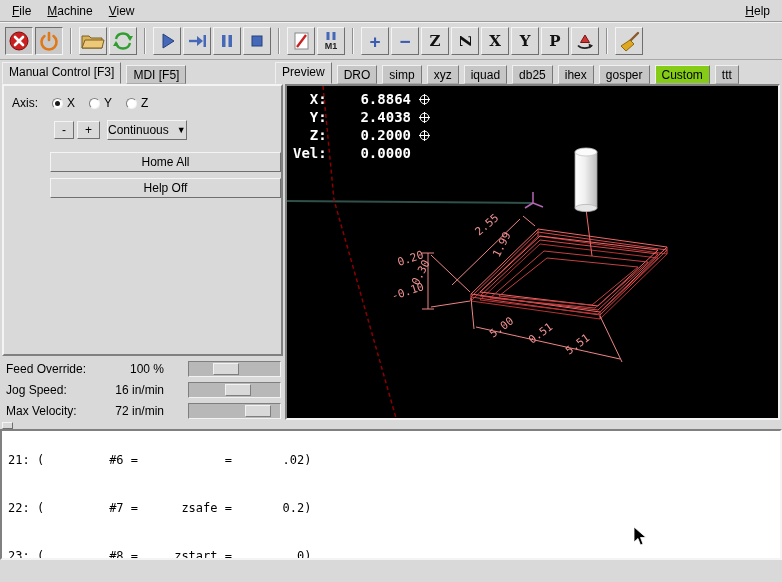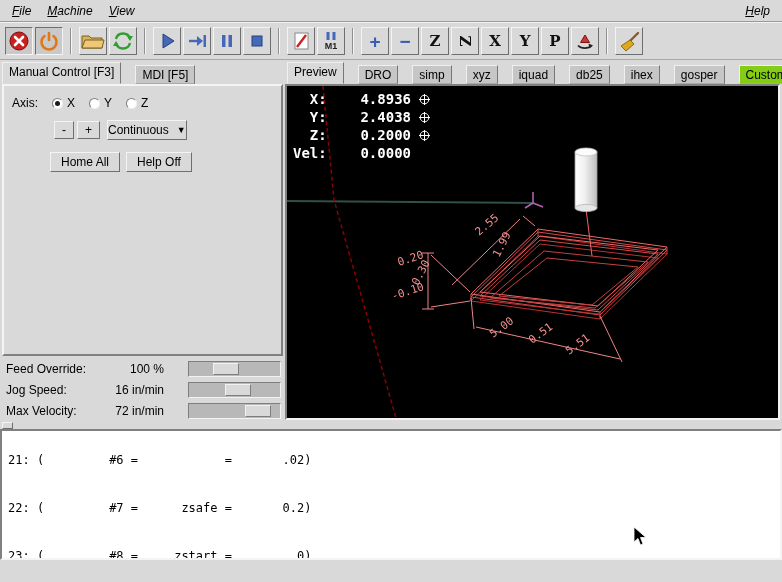--- a/index.html
+++ b/index.html
@@ -5,43 +5,43 @@
   * { margin:0; padding:0; box-sizing:border-box; }
   html,body { background:#808080; }
   body { font-family:"Liberation Sans", sans-serif; }
   .window { position:relative; width:782px; height:582px; background:#d9d9d9; color:#000;
             font-size:12px; overflow:hidden; }
 
   
   .menubar { position:absolute; top:0; left:0; right:0; height:22px; display:flex;
              align-items:center; padding:0 4px; background:#d9d9d9;
              border-bottom:1px solid #9a9a9a; }
-  .menu-item { display:inline-block; padding:3px 8px;font-style:italic; }
+  .menu-item { display:inline-block; padding:3px 8px; }
   .menu-item::first-letter { text-decoration:underline; }
   .menu-help { margin-left:auto; }
 
   
   .toolbar { position:absolute; top:22px; left:0; right:0; height:38px; display:flex;
              align-items:center; padding:0 4px; background:#d9d9d9;
              border-top:1px solid #f2f2f2; border-bottom:1px solid #a8a8a8; }
   .tbtn { width:28px; height:28px; margin:8px 1px; background:#d9d9d9; border:1px solid;
           border-color:#f4f4f4 #6f6f6f #6f6f6f #f4f4f4; display:flex; align-items:center;
           justify-content:center; padding:0; }
   .tbtn.pressed { border-color:#6f6f6f #f4f4f4 #f4f4f4 #6f6f6f; background:#c9c9c9; }
   .tsep { width:2px; height:26px; margin:0 6px; border-left:1px solid #8f8f8f;
           border-right:1px solid #f4f4f4; }
   .letter { font-family:"DejaVu Serif", serif; font-weight:bold; font-size:15px; color:#111; }
   .letter.rot90 { display:inline-block; transform:rotate(90deg); }
   .zoomglyph { font-weight:bold; font-size:19px; color:#3c5cb0; line-height:1; }
 
   
   .tabrow { position:absolute; top:62px; height:22px; display:flex; align-items:flex-end; }
   .tabrow-left { left:2px; }
-  .tabrow-right { left:287px;justify-content:flex-end; }
-  .tab { height:19px; padding:2px 6px 0; margin-right:14px; background:#c6c6c6;
+  .tabrow-right { left:275px;justify-content:flex-end; }
+  .tab { height:19px; padding:2px 6px 0; margin-right:5px; background:#c6c6c6;
          border:1px solid; border-color:#f0f0f0 #777 #aaa #f0f0f0; white-space:nowrap; }
   .tab.active { height:22px; background:#d9d9d9; border-bottom-color:#d9d9d9; }
   .tab.custom-tab { background:#84cc16; }
 
   
   .manual-frame { position:absolute; top:84px; left:2px; width:281px; height:272px;
                   background:#d9d9d9; border:2px solid;
                   border-color:#f4f4f4 #808080 #808080 #f4f4f4; }
   .axis-row { display:flex; align-items:center; margin:10px 0 0 8px; gap:14px; }
   .radio-wrap { display:flex; align-items:center; gap:4px; }
@@ -49,21 +49,21 @@
            border-color:#7f7f7f #f2f2f2 #f2f2f2 #7f7f7f; position:relative; display:inline-block; }
   .radio.checked::after { content:""; position:absolute; left:2px; top:2px; width:5px; height:5px;
            border-radius:50%; background:#1a1a1a; }
   .jog-row { display:flex; align-items:center; margin:10px 0 0 50px; gap:3px; }
   .btn { background:#d9d9d9; border:1px solid; border-color:#f4f4f4 #6f6f6f #6f6f6f #f4f4f4;
          padding:2px 10px; font-size:12px; font-family:"Liberation Sans",sans-serif; }
   .btn.small { padding:1px 7px; }
   .dropdown { display:flex; align-items:center; gap:8px; background:#d9d9d9; border:1px solid;
               border-color:#f4f4f4 #6f6f6f #6f6f6f #f4f4f4; padding:2px 0; margin-left:4px; }
   .dd-arrow { font-size:9px; }
-  .home-row { display:flex; margin:12px 0 8px 46px; gap:6px; }
+  .home-row { display:flex; margin:12px 0 8px 46px; gap:6px;flex-direction:column; }
 
   
   .sliders { position:absolute; top:358px; left:0; width:285px; }
   .srow { display:flex; align-items:center; height:21px; padding-left:6px; }
   .slabel { width:90px; }
   .svalue { flex:1; text-align:right; padding-right:24px; }
   .scale { width:93px; height:16px; margin-right:4px; background:#b8b8b8; border:1px solid;
            border-color:#7f7f7f #f2f2f2 #f2f2f2 #7f7f7f; position:relative; }
   .thumb { position:absolute; top:1px; width:26px; height:12px; background:#d9d9d9;
            border:1px solid; border-color:#f2f2f2 #7f7f7f #7f7f7f #f2f2f2; }
@@ -340,21 +340,21 @@
         <text transform="translate(131,200) rotate(-63)">0.30</text>
         <text transform="translate(106,214) rotate(-18)">-0.10</text>
         <text transform="translate(206,252) rotate(-36)">5.00</text>
         <text transform="translate(245,258) rotate(-36)">0.51</text>
         <text transform="translate(282,269) rotate(-36)">5.51</text>
       </g>
     </svg>
 
     <div class="dro">
       <div class="dro-row">
-        <span>  X:</span><span>    4.8936</span>
+        <span>  X:</span><span>    6.8864</span>
         <svg class="homed" width="11" height="11">
             <circle cx="5.5" cy="5.5" r="4.3" fill="none" stroke="#fff"></circle>
             <path d="M5.5 0 V11 M0 5.5 H11" stroke="#fff"></path>
           </svg>
       </div>
       <div class="dro-row">
         <span>  Y:</span><span>    2.4038</span>
         <svg class="homed" width="11" height="11">
             <circle cx="5.5" cy="5.5" r="4.3" fill="none" stroke="#fff"></circle>
             <path d="M5.5 0 V11 M0 5.5 H11" stroke="#fff"></path>

